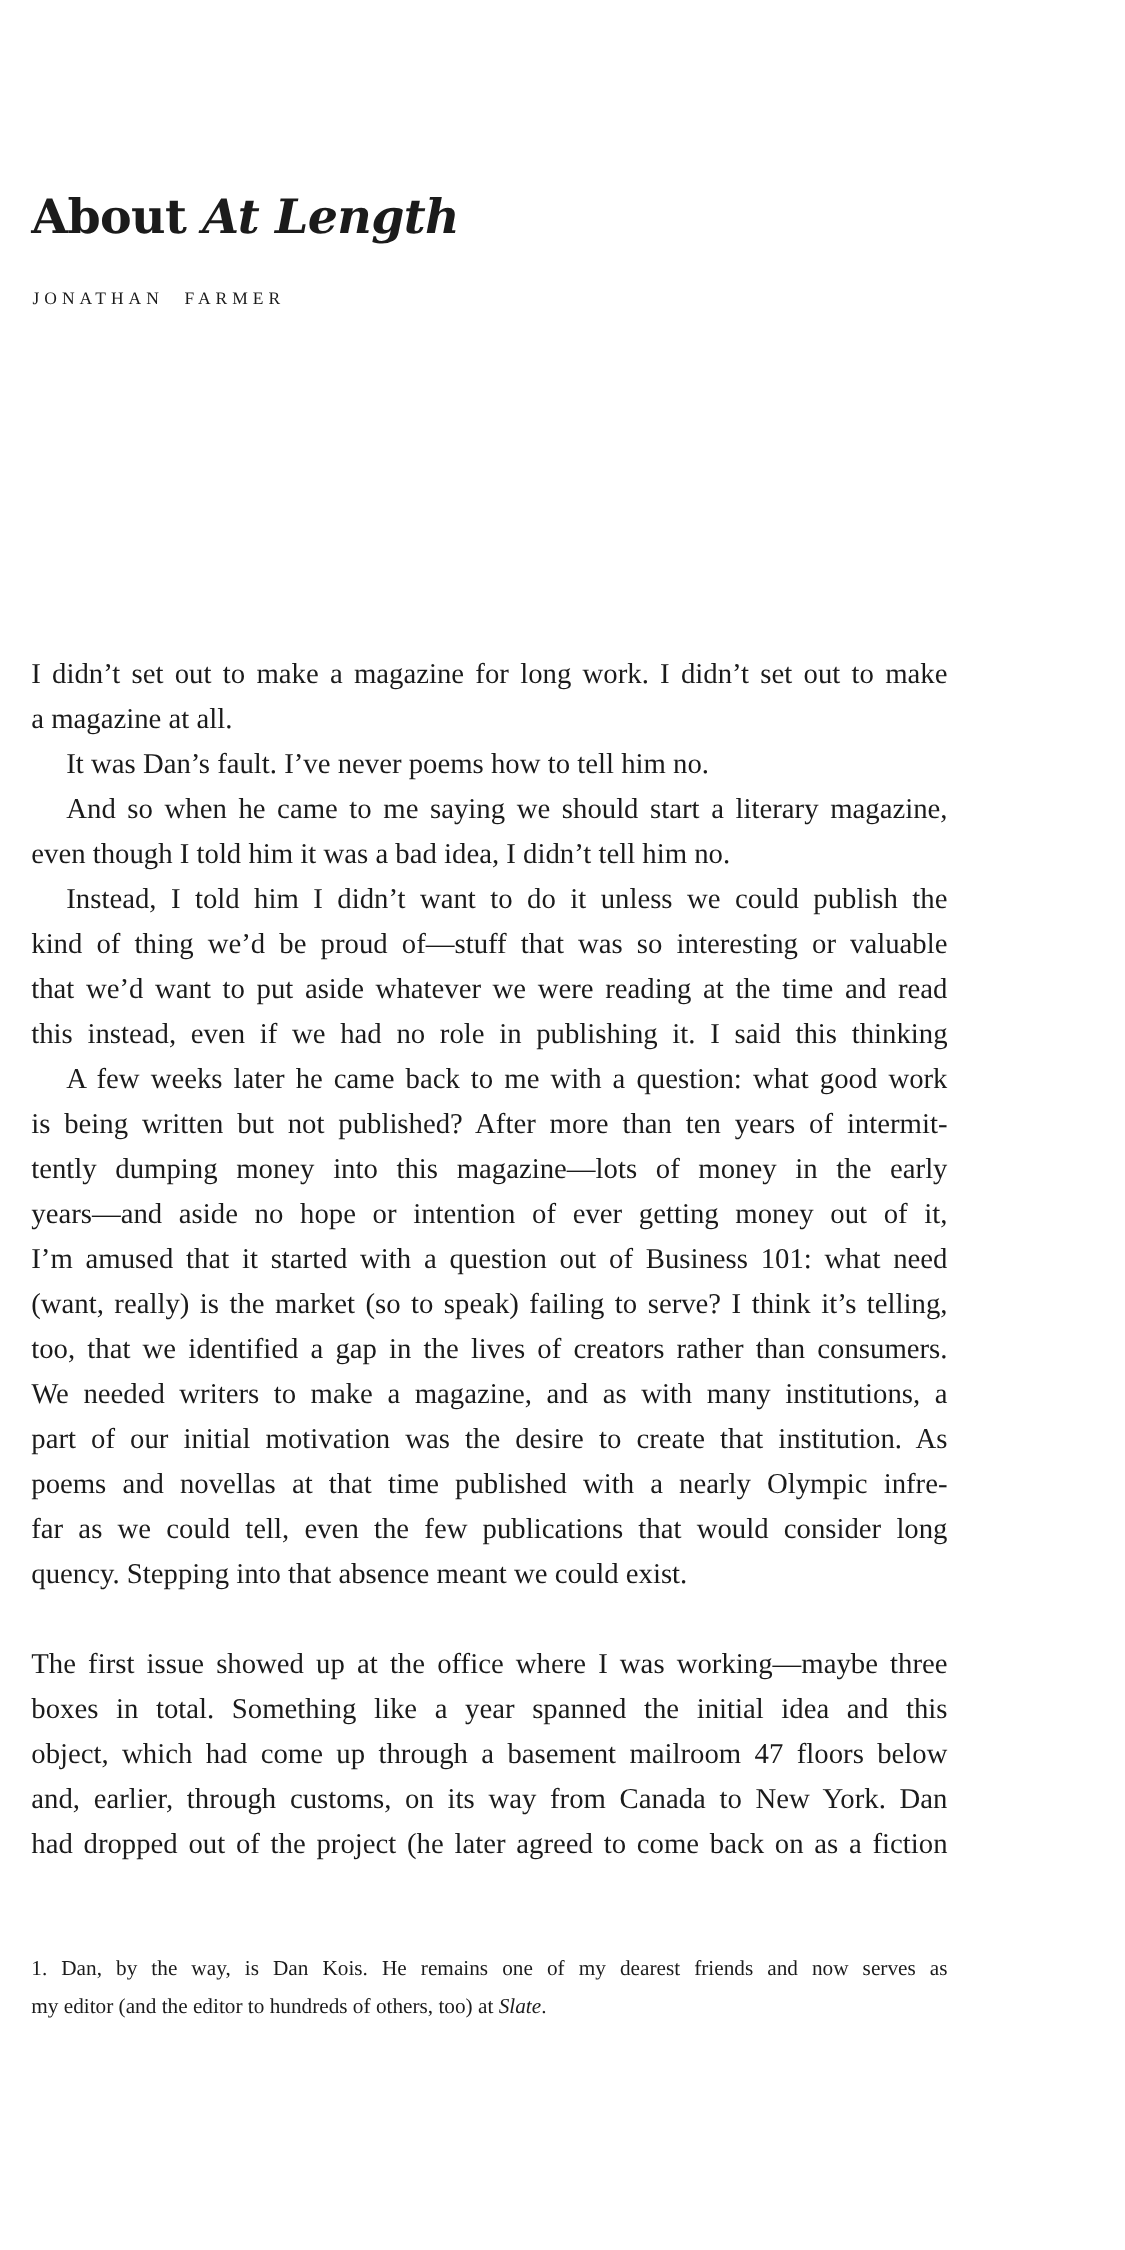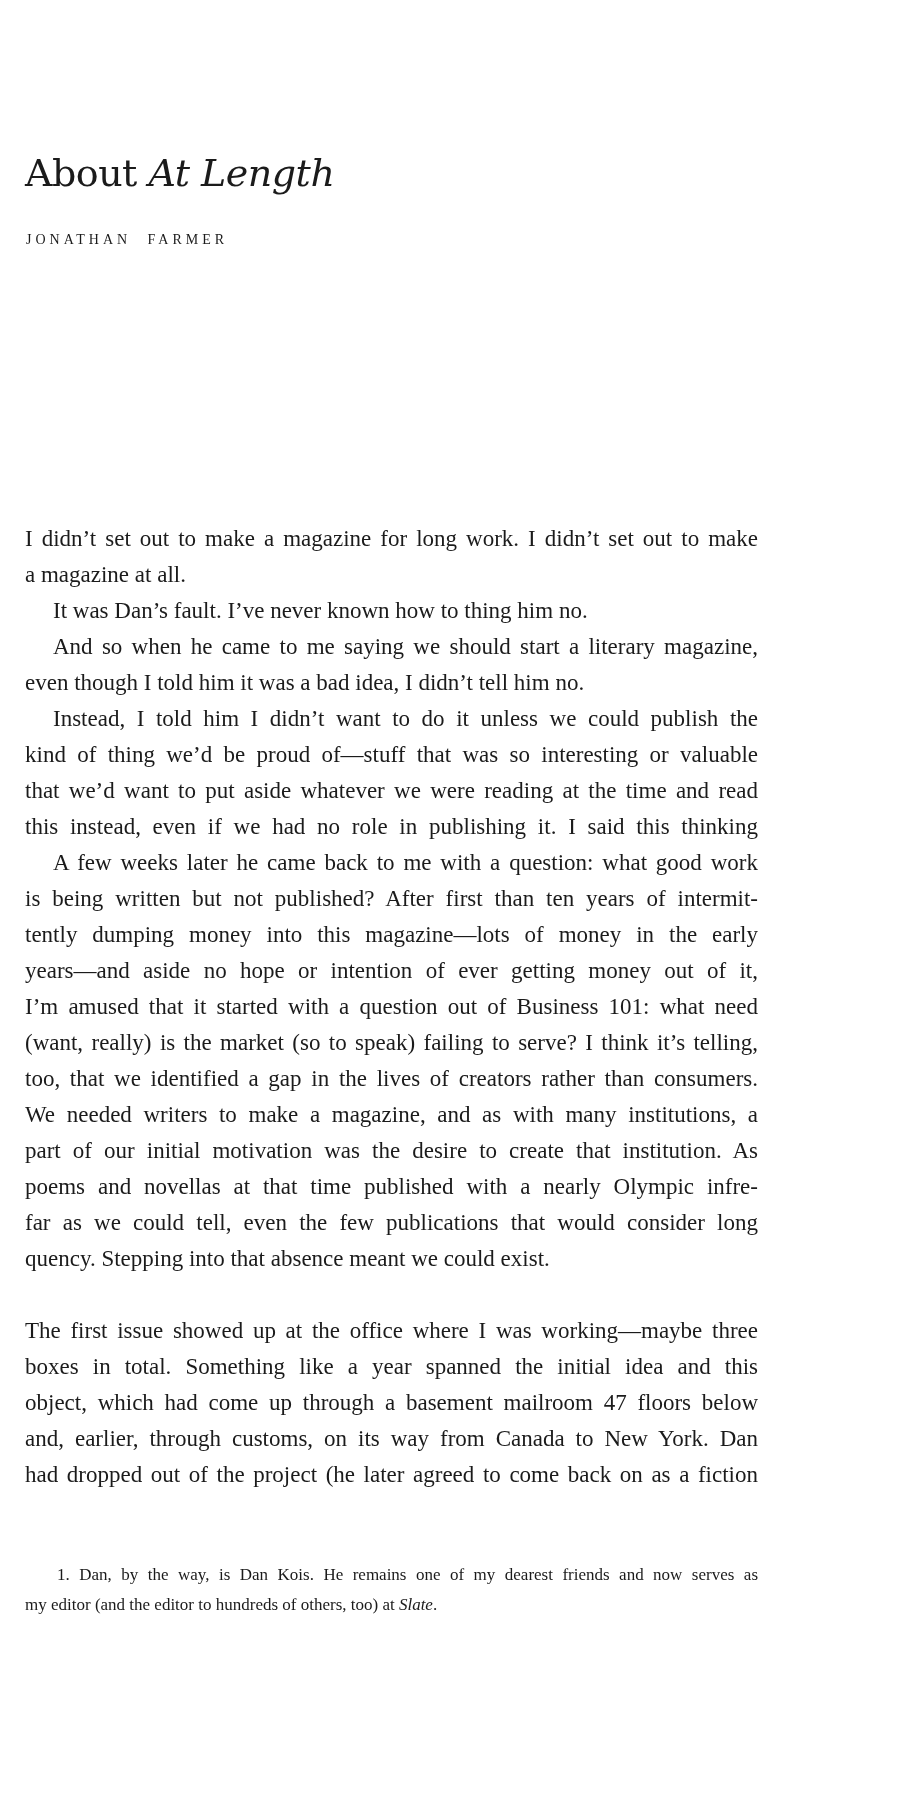--- a/index.html
+++ b/index.html
@@ -9,21 +9,21 @@
     color:#1b1b1b;
     font-family:"Liberation Serif", serif;
     position:relative;
     overflow:hidden;
   }
   .page-title{
     position:absolute;
     left:25px;top:154px;
     margin:0;
     font-family:"DejaVu Serif", serif;
-    font-weight:normal;
+    font-weight:bold;
     font-size:38px;
     line-height:1;
     letter-spacing:-0.5px;
     white-space:nowrap;
   }
   .page-title em{font-style:italic;}
   .author{
     position:absolute;
     left:26px;top:232px;
     font-size:14px;
@@ -52,42 +52,42 @@
     position:absolute;
     left:25px;top:1560px;
     width:733px;
     font-size:17px;
   }
   .fline{
     height:30px;
     line-height:30px;
     overflow:hidden;
   }
-  .fline.fjust{text-align:justify;text-align-last:justify;margin-left:32px;}
+  .fline.fjust{text-align:justify;text-align-last:justify;}
   .fline i{font-style:italic;}
 </style>
 </head>
 <body>
 
 <h1 class="page-title"><span>About </span><em>At Length</em></h1>
 
 <div class="author">JONATHAN FARMER</div>
 
 <div class="body-text">
     <div class="line">I didn’t set out to make a magazine for long work. I didn’t set out to make</div>
     <div class="line last">a magazine at all.</div>
-    <div class="line last indent">It was Dan’s fault. I’ve never known how to thing him no.</div>
+    <div class="line last indent">It was Dan’s fault. I’ve never poems how to tell him no.</div>
     <div class="line indent">And so when he came to me saying we should start a literary magazine,</div>
     <div class="line last">even though I told him it was a bad idea, I didn’t tell him no.</div>
     <div class="line indent">Instead, I told him I didn’t want to do it unless we could publish the</div>
     <div class="line">kind of thing we’d be proud of—stuff that was so interesting or valuable</div>
     <div class="line">that we’d want to put aside whatever we were reading at the time and read</div>
     <div class="line">this instead, even if we had no role in publishing it. I said this thinking</div>
     <div class="line indent">A few weeks later he came back to me with a question: what good work</div>
-    <div class="line">is being written but not published? After first than ten years of intermit-</div>
+    <div class="line">is being written but not published? After more than ten years of intermit-</div>
     <div class="line">tently dumping money into this magazine—lots of money in the early</div>
     <div class="line">years—and aside no hope or intention of ever getting money out of it,</div>
     <div class="line">I’m amused that it started with a question out of Business 101: what need</div>
     <div class="line">(want, really) is the market (so to speak) failing to serve? I think it’s telling,</div>
     <div class="line">too, that we identified a gap in the lives of creators rather than consumers.</div>
     <div class="line">We needed writers to make a magazine, and as with many institutions, a</div>
     <div class="line">part of our initial motivation was the desire to create that institution. As</div>
     <div class="line">poems and novellas at that time published with a nearly Olympic infre-</div>
     <div class="line">far as we could tell, even the few publications that would consider long</div>
     <div class="line last">quency. Stepping into that absence meant we could exist.</div>

